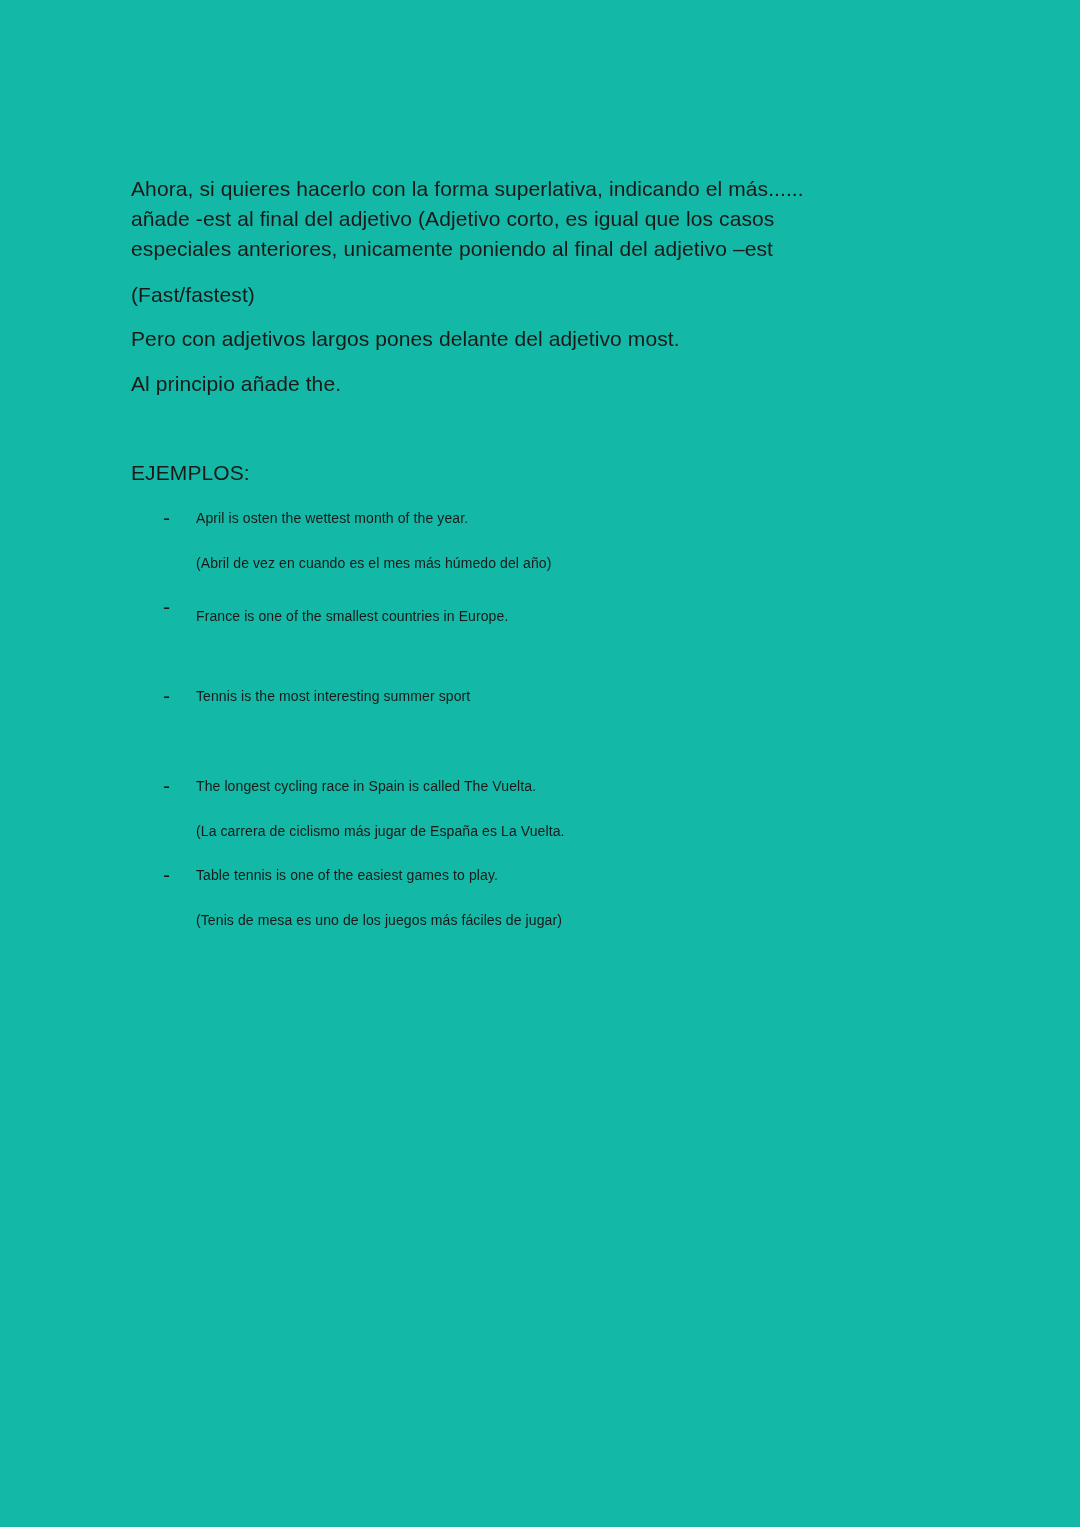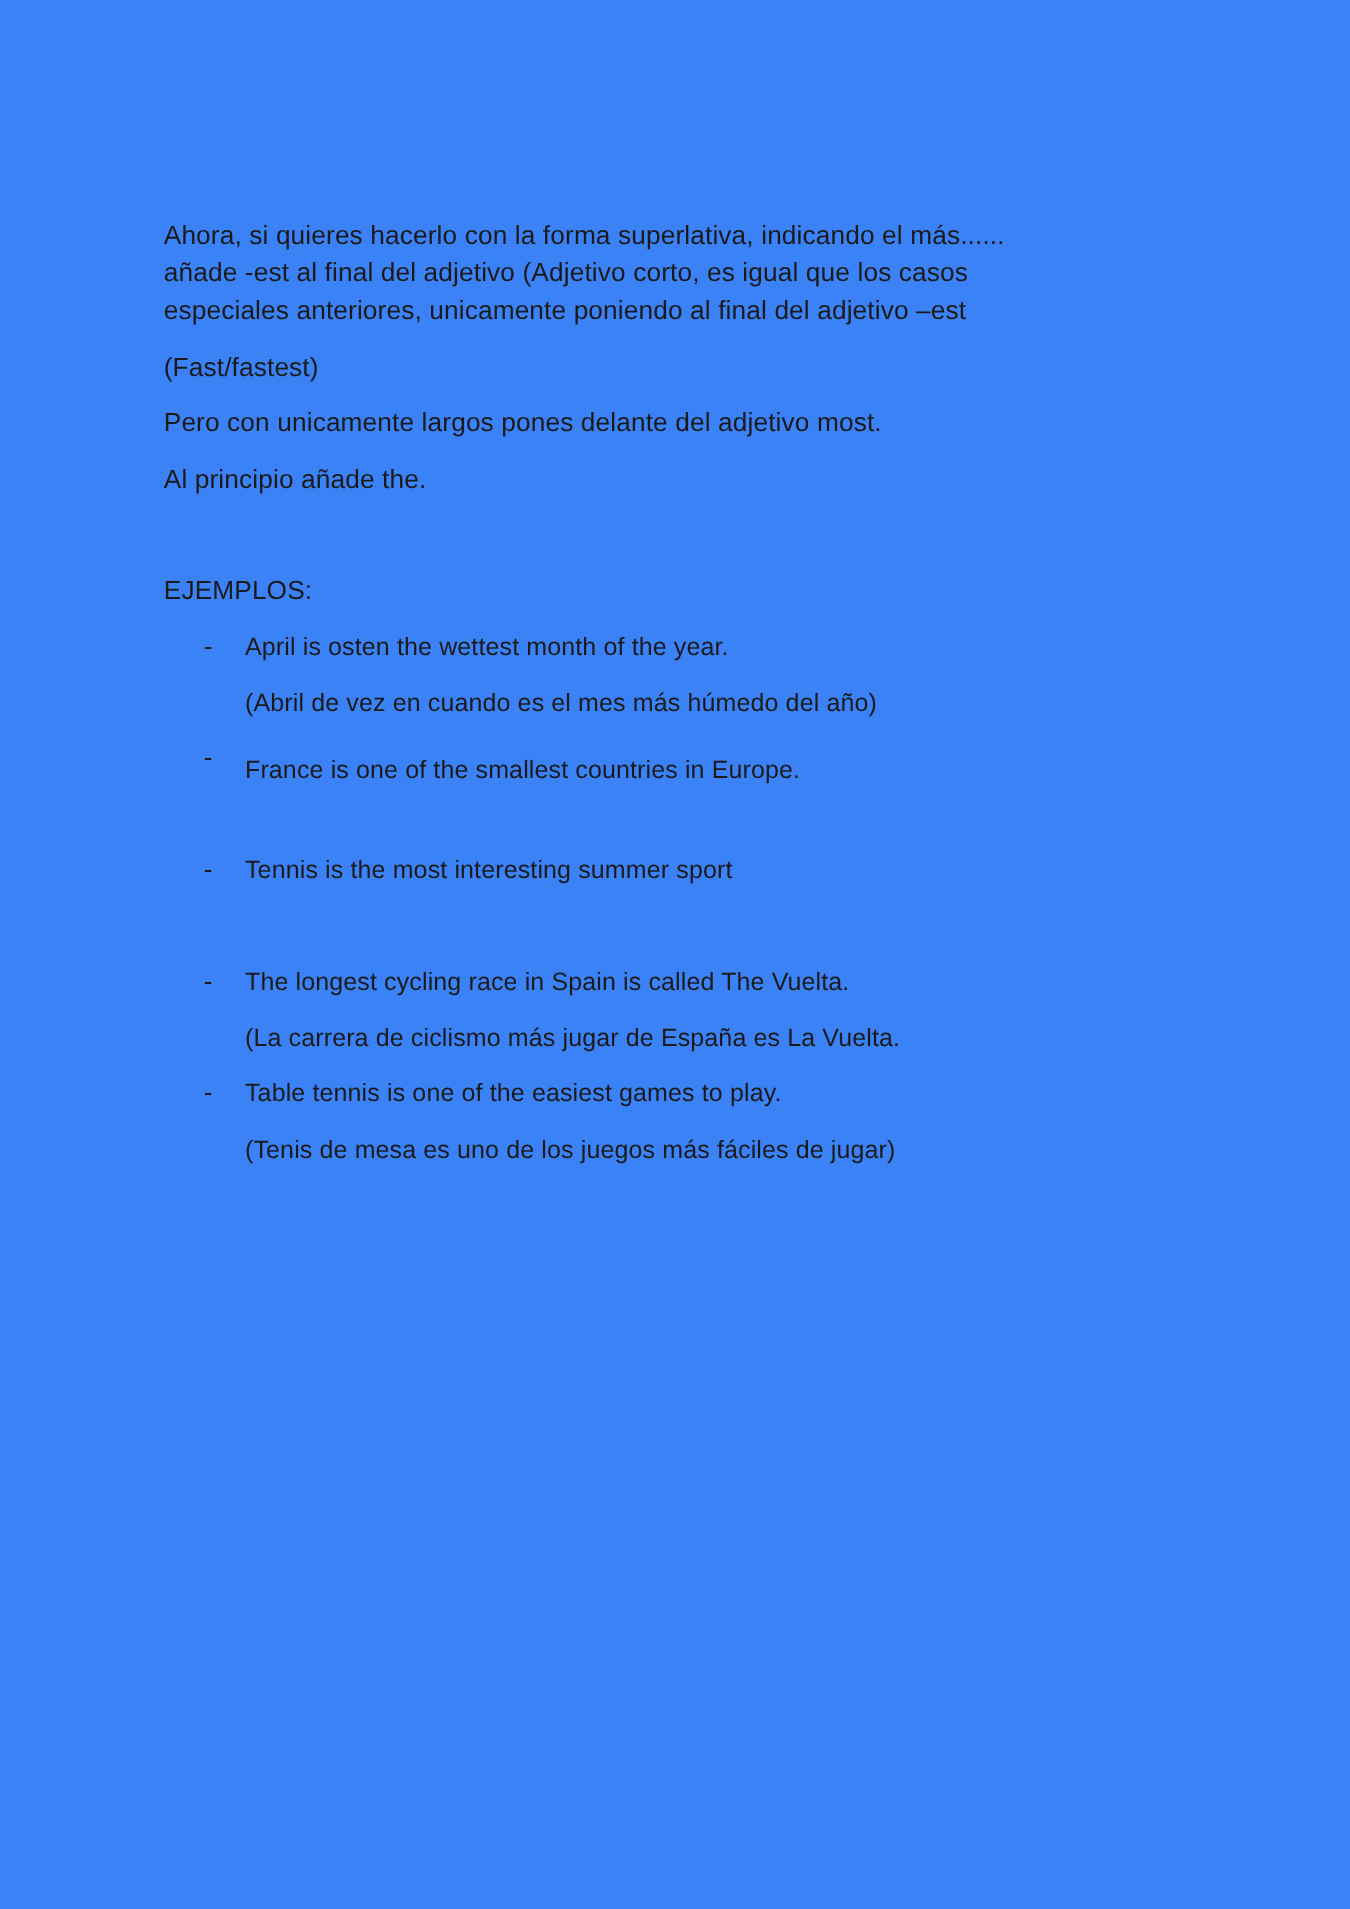--- a/index.html
+++ b/index.html
@@ -13,56 +13,56 @@
       position: relative;
       overflow: hidden;
       font-family: "Liberation Sans", "DejaVu Sans", sans-serif;
       color: #1a1a1a;
     }
     .page {
       position: absolute;
       left: 0; top: 0;
       width: 1080px;
       height: 1527px;
-      background: #3b82f6;
+      background: #14b8a6;
     }
     .text-line {
       position: absolute;
       left: 131px;
       font-size: 21px;
       line-height: 30px;
       white-space: nowrap;
       letter-spacing: 0.1px;
     }
     .bullet-dash {
       position: absolute;
       left: 163px;
       font-size: 21px;
       line-height: 30px;
     }
     .bullet-text {
       position: absolute;
       left: 196px;
-      font-size: 20px;
+      font-size: 14px;
       line-height: 30px;
       white-space: nowrap;
       letter-spacing: 0.1px;
     }
   </style>
 </head>
 <body>
 
 <div class="page">
 
   <div class="text-line" style="top:174px;">Ahora, si quieres hacerlo con la forma superlativa, indicando el más......</div>
   <div class="text-line" style="top:234px;">especiales  anteriores, unicamente poniendo al final del adjetivo  –est</div>
   <div class="text-line" style="top:204px;">añade -est al final del adjetivo (Adjetivo corto, es igual que los casos</div>
 
   <div class="text-line" style="top:280px;">(Fast/fastest)</div>
-  <div class="text-line" style="top:324px;">Pero con unicamente largos pones delante del adjetivo most.</div>
+  <div class="text-line" style="top:324px;">Pero con adjetivos largos pones delante del adjetivo most.</div>
   <div class="text-line" style="top:369px;">Al principio añade the.</div>
 
   <div class="text-line" style="top:458px;">EJEMPLOS:</div>
 
   <div class="bullet-dash" style="top:503px;">-</div>
   <div class="bullet-text" style="top:503px;">April is osten the wettest month of the year.</div>
   <div class="bullet-text" style="top:548px;">(Abril de vez en cuando es el mes más húmedo del año)</div>
 
   <div class="bullet-dash" style="top:592px;">-</div>
   <div class="bullet-text" style="top:601px;">France is one of the smallest countries in Europe.</div>

